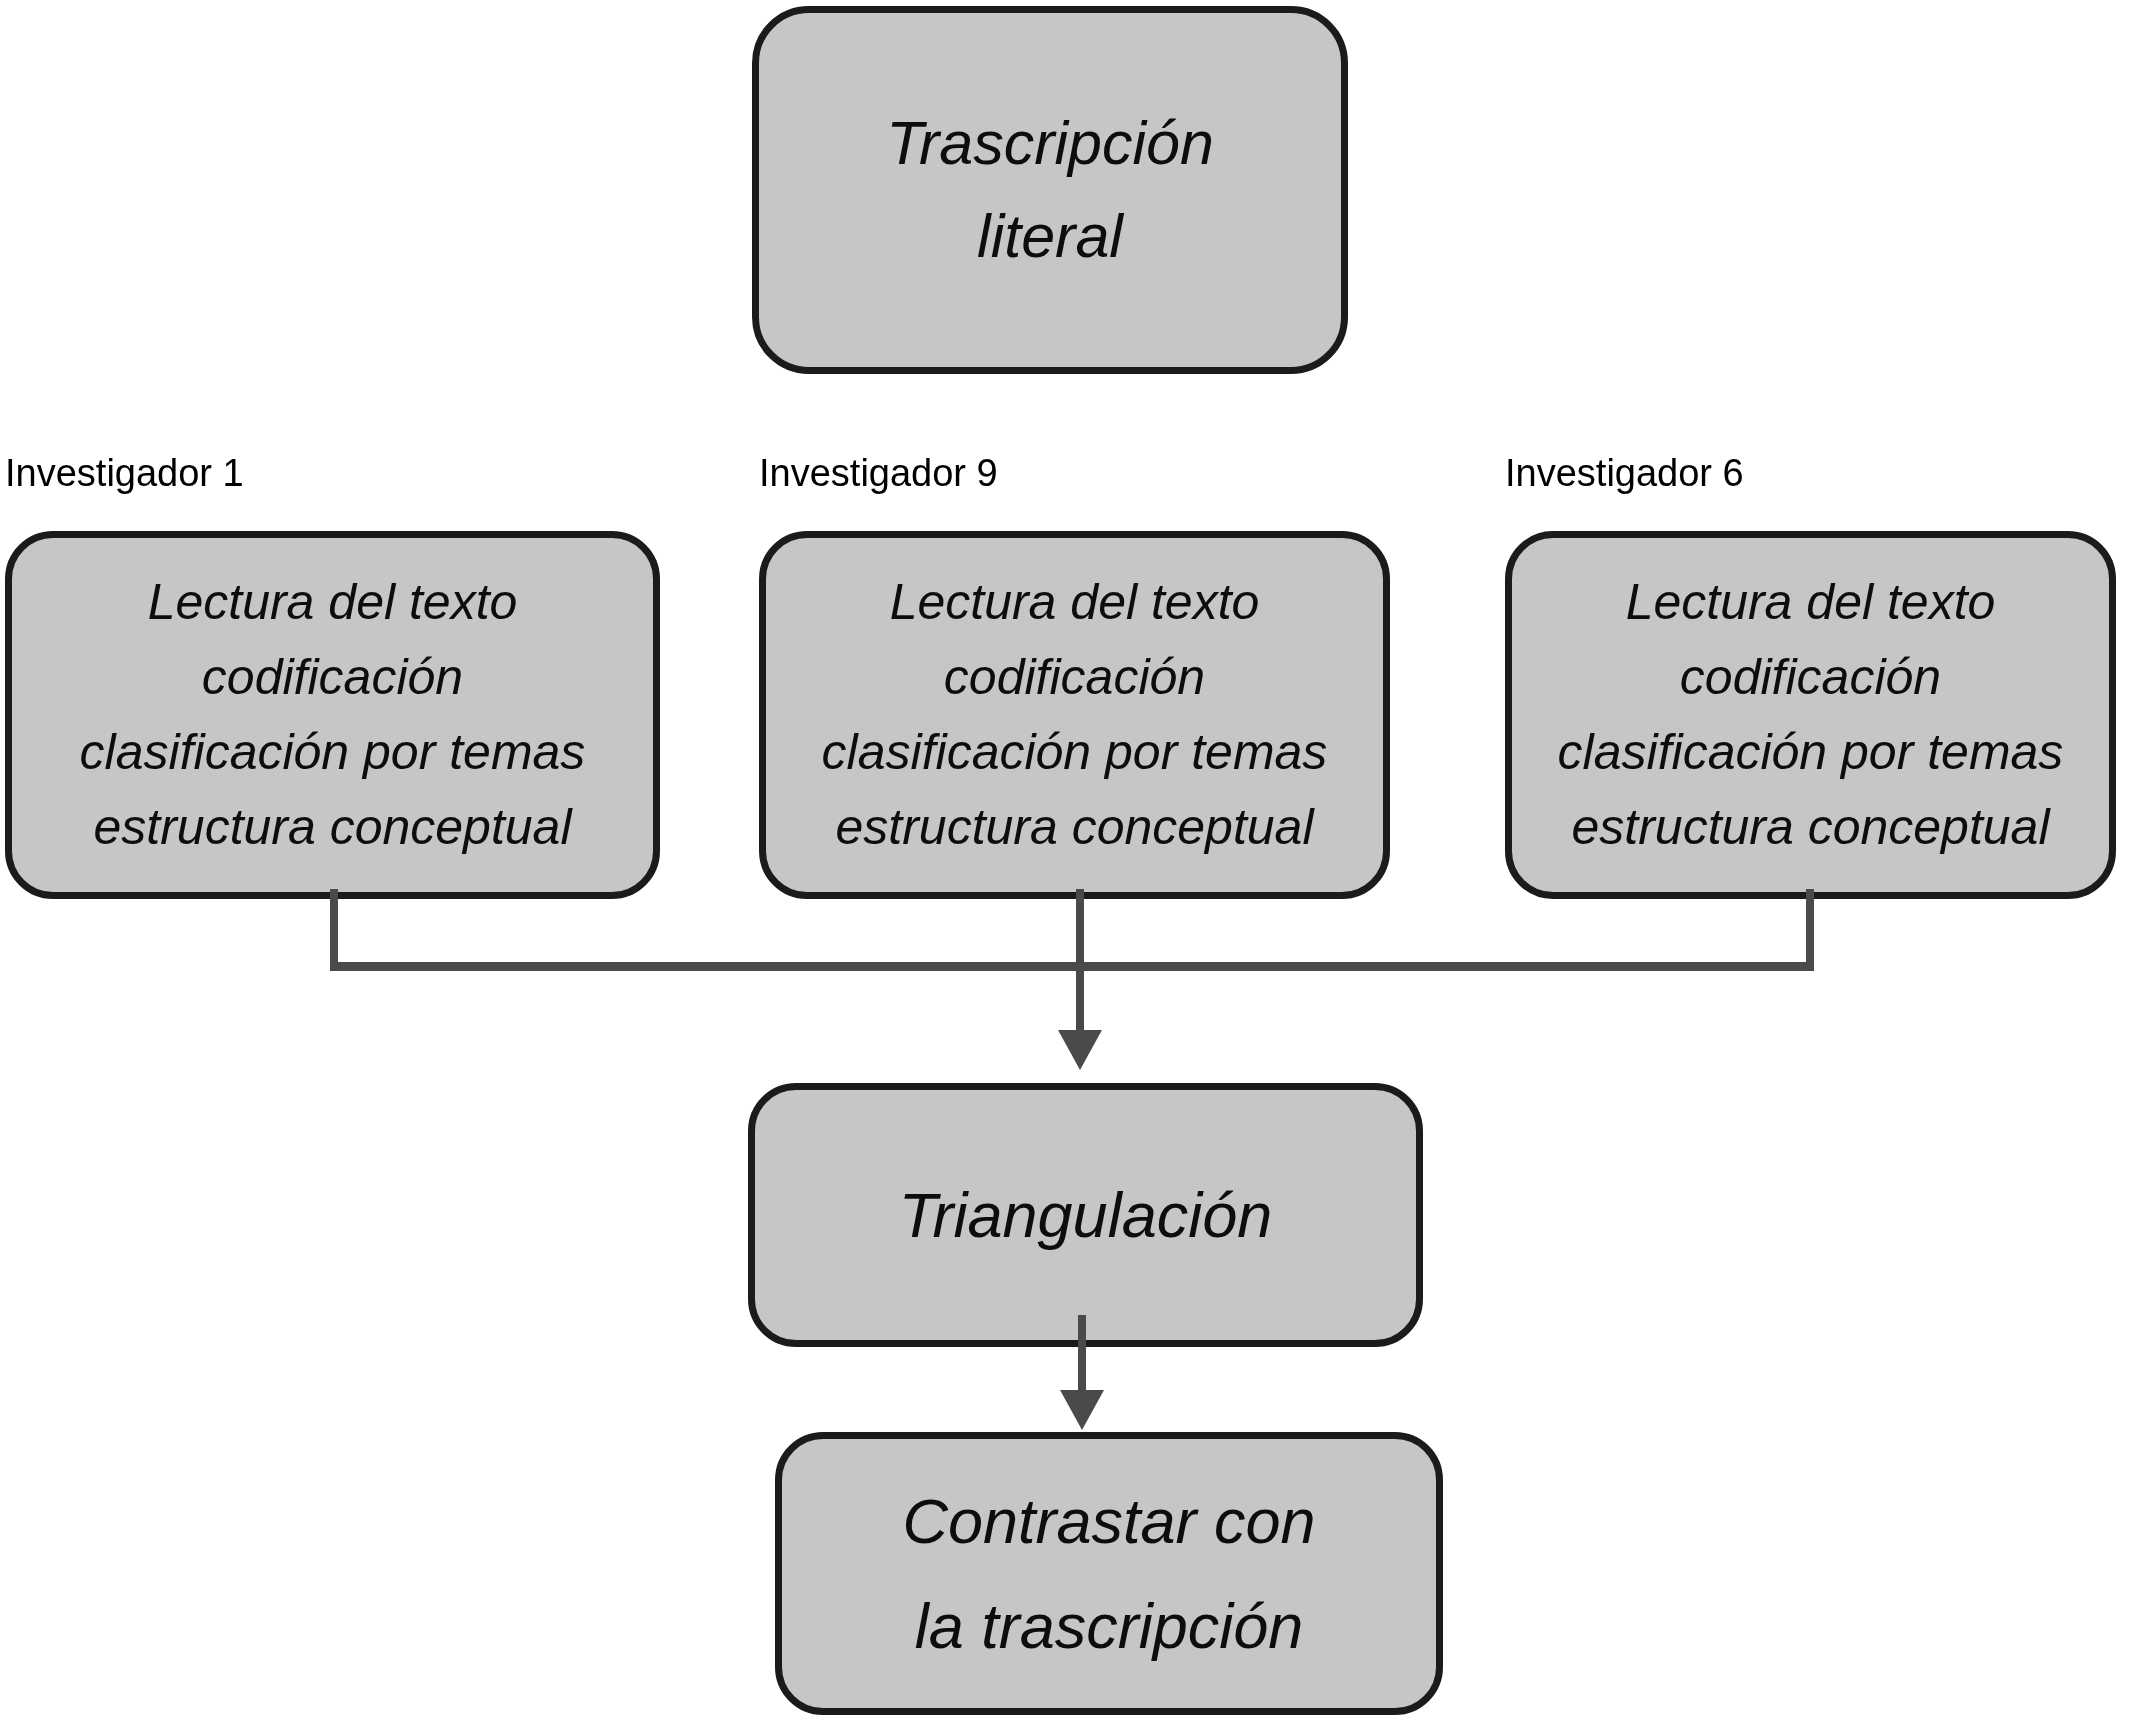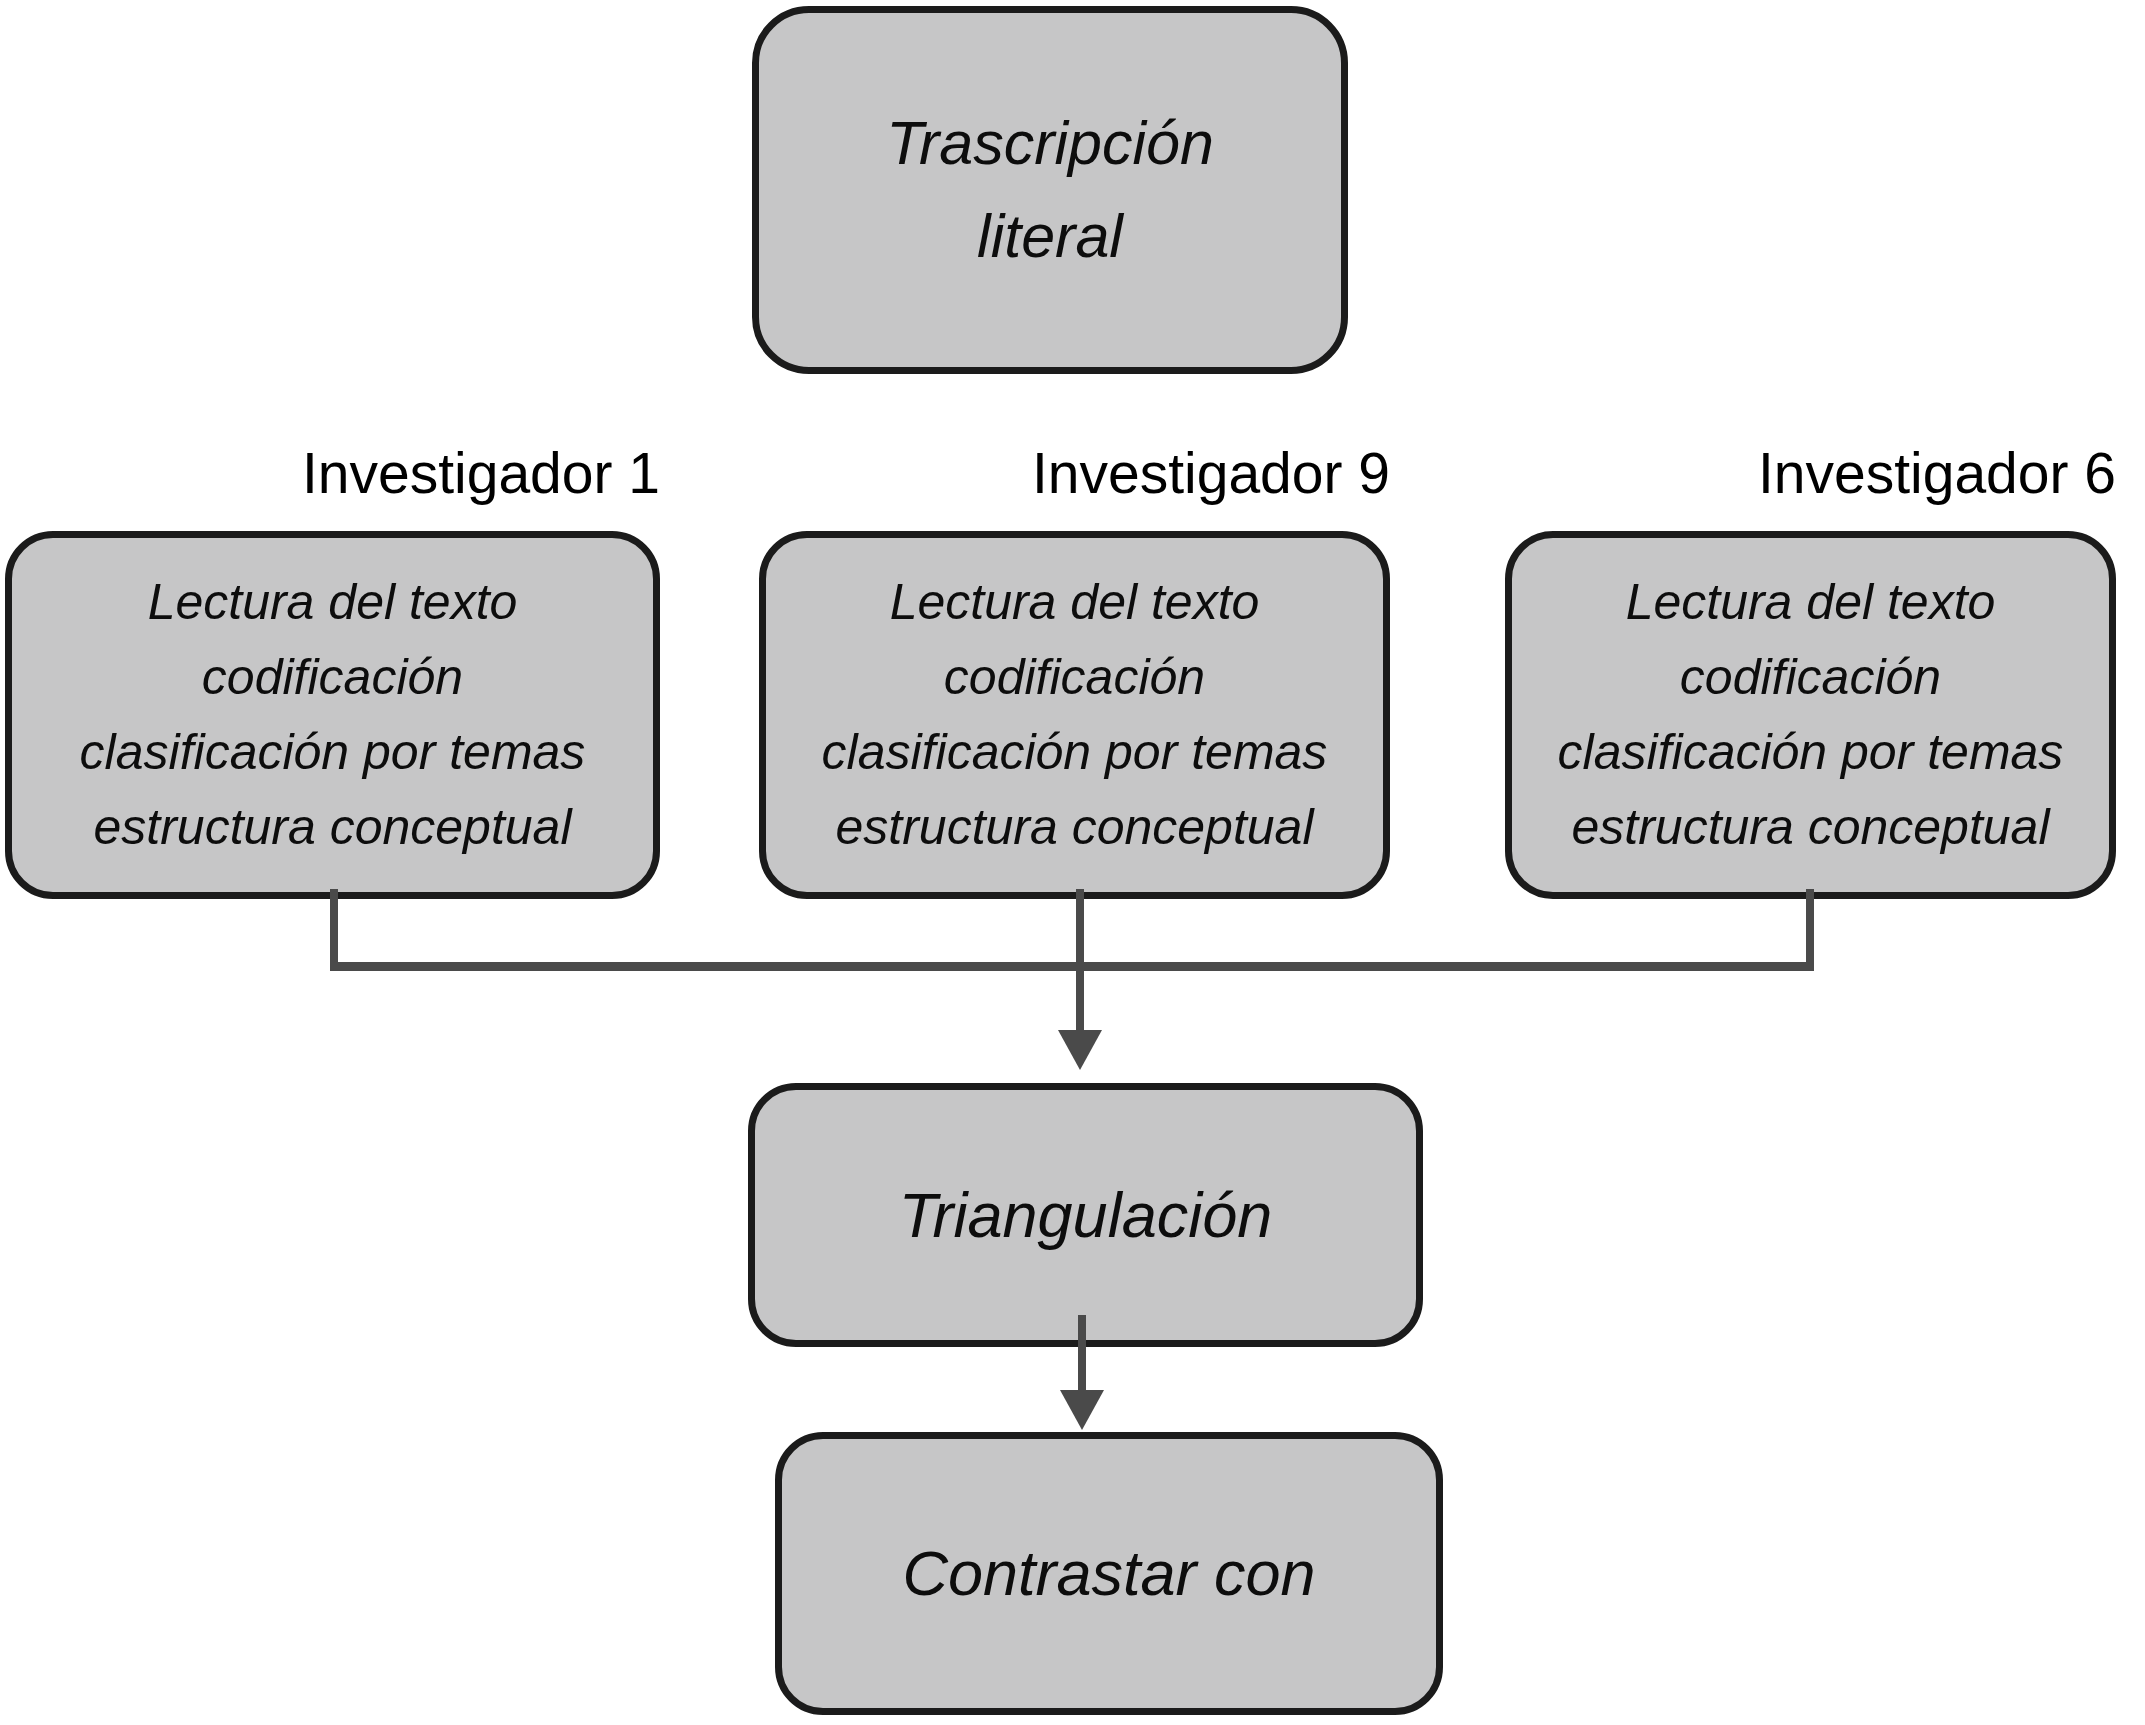--- a/index.html
+++ b/index.html
@@ -35,22 +35,22 @@
     width: 596px; height: 368px;
     border-radius: 57px;
     font-size: 61px;
     line-height: 93px;
     text-align: center;
   }
   .inv-label {
     position: absolute;
     top: 436px;
     height: 75px;
-    text-align: right;
-    font-size: 57px;
+    text-align: left;
+    font-size: 38px;
     line-height: 75px;
     font-style: normal;
     color: #000000;
   }
   .inv-label-1 { left: 5px;    width: 655px; }
   .inv-label-2 { left: 759px;  width: 631px; }
   .inv-label-3 { left: 1505px; width: 611px; }
   .box-inv {
     top: 523px;
     height: 368px;
@@ -136,16 +136,17 @@
 
   <div class="box box-triangulation">
     <div>Triangulación</div>
   </div>
 
   <div class="connector shaft-lower"></div>
   <div class="arrowhead arrowhead-2"></div>
 
   <div class="box box-contrast">
     <div>Contrastar con</div>
+    <div>la trascripción</div>
   </div>
 
 </div>
 
 
 </body></html>

